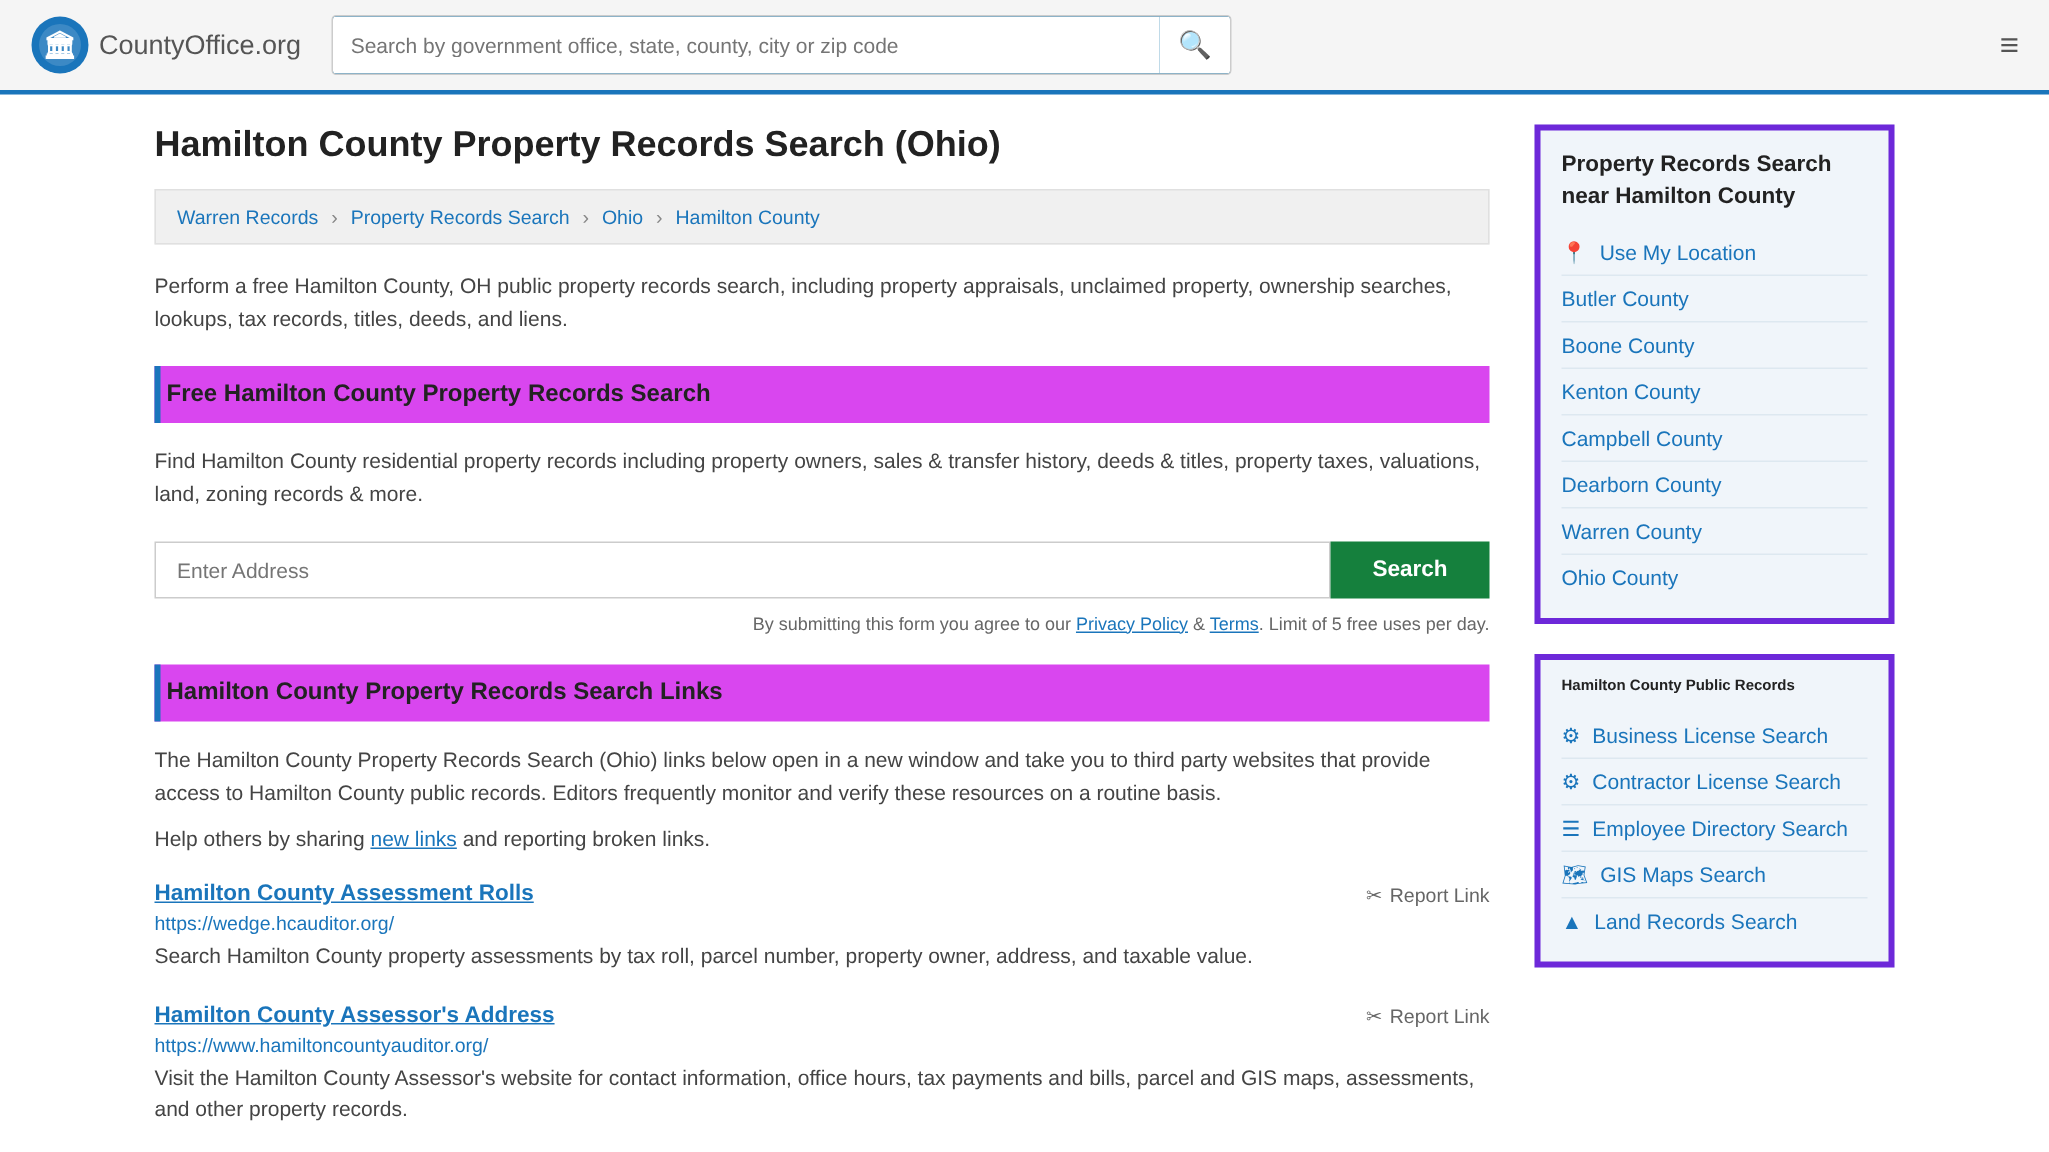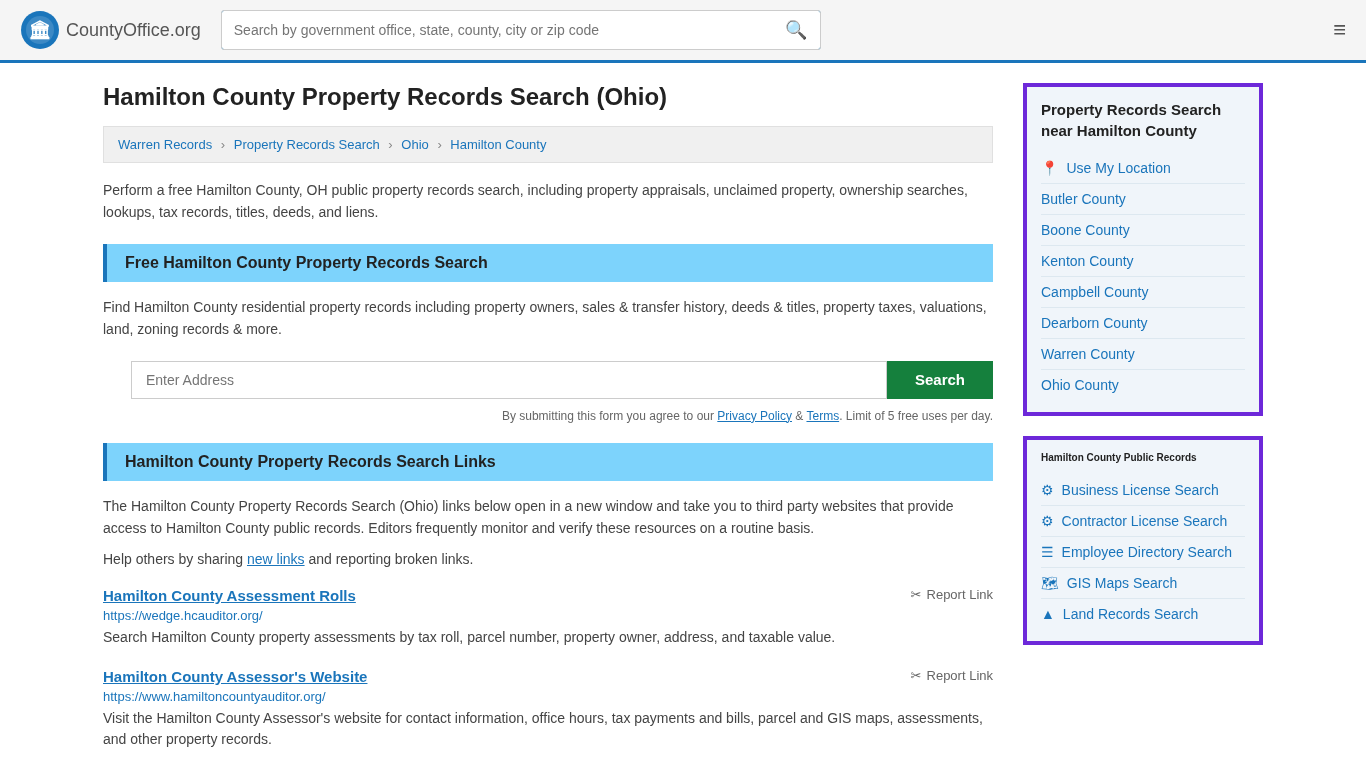--- a/index.html
+++ b/index.html
@@ -107,33 +107,32 @@
     
     .description {
       font-size: 14px;
       line-height: 1.6;
       color: #444;
       margin-bottom: 20px;
     }
 
     
     .section-heading {
-      background: #7dd3fc;
+      background: #d946ef;
       border-left: 4px solid #1a75bb;
-      padding: 10px 18px;
+      padding: 10px 4px;
       font-size: 16px;
       font-weight: bold;
       color: #222;
       margin-bottom: 14px;
     }
 
     
     .search-form {
       margin-bottom: 10px;
-      margin-left: 28px;
     }
     .address-search-row {
       display: flex;
       gap: 0;
       margin-bottom: 8px;
     }
     .address-input {
       flex: 1;
       padding: 10px 14px;
       border: 1px solid #ccc;
@@ -178,21 +177,21 @@
       text-decoration: underline;
     }
 
     
     .record-item {
       margin-bottom: 20px;
     }
     .record-item-header {
       display: flex;
       justify-content: space-between;
-      align-items: flex-start;
+      align-items: flex-end;
       margin-bottom: 4px;
     }
     .record-title {
       font-size: 15px;
       font-weight: bold;
       color: #1a75bb;
       text-decoration: underline;
       cursor: pointer;
     }
     .report-link {
@@ -327,21 +326,21 @@
           <span>✂</span>
           <span>Report Link</span>
         </span>
       </div>
       <a class="record-url" href="#">https://wedge.hcauditor.org/</a>
       <p class="record-desc">Search Hamilton County property assessments by tax roll, parcel number, property owner, address, and taxable value.</p>
     </div>
 
     <div class="record-item">
       <div class="record-item-header">
-        <span class="record-title">Hamilton County Assessor's Website</span>
+        <span class="record-title">Hamilton County Assessor's Address</span>
         <span class="report-link">
           <span>✂</span>
           <span>Report Link</span>
         </span>
       </div>
       <a class="record-url" href="#">https://www.hamiltoncountyauditor.org/</a>
       <p class="record-desc">Visit the Hamilton County Assessor's website for contact information, office hours, tax payments and bills, parcel and GIS maps, assessments, and other property records.</p>
     </div>
 
   </div>

